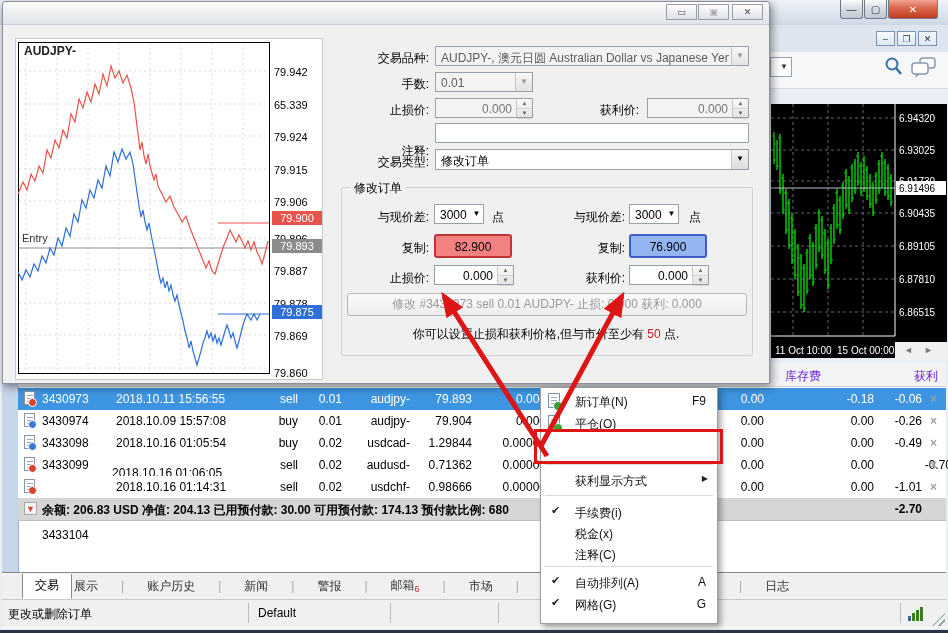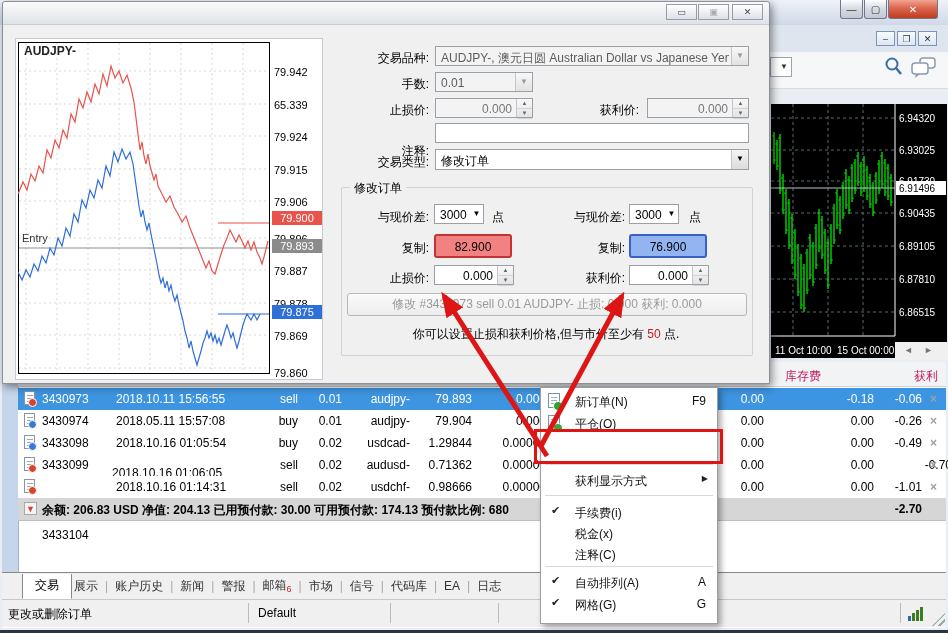--- a/index.html
+++ b/index.html
@@ -51,40 +51,40 @@
           color:#9a9a9a;text-align:center;line-height:20px;}
   
   #dlgchart{left:12px;top:36px;width:308px;height:342px;background:#fff;border:1px solid #c6cbd2;box-sizing:border-box;}
   .pbadge{position:absolute;left:256px;width:50px;height:14px;color:#fff;font-size:11px;line-height:14px;text-align:center;}
   .plabel{position:absolute;left:258px;font-size:11px;color:#000;}
   
   #terminal{left:2px;top:362px;width:944px;height:266px;background:#fff;z-index:10;}
   .t-strip{left:0;top:2px;width:16px;height:234px;background:#c6d6ea;border-right:1px solid #9fb4cc;}
   .t-strip .vt{position:absolute;left:1px;bottom:4px;width:14px;font-size:10px;color:#334;writing-mode:vertical-rl;}
   .t-head{left:16px;top:0;width:928px;height:24px;background:#f2f3f5;border-bottom:1px solid #cfd3d8;}
-  .hcell{position:absolute;top:6px;color:#be185d;}
+  .hcell{position:absolute;top:6px;color:#6d28d9;}
   .trow{left:16px;width:928px;height:22px;background:#fff;border-bottom:1px solid #e6e8eb;}
   .trow.sel{background:#3d94e0;color:#fff;border-bottom:none;}
   .cell{position:absolute;top:4px;white-space:nowrap;}
   .doc{position:absolute;left:6px;top:3px;width:11px;height:14px;background:#fff;border:1px solid #8696a8;
        box-sizing:border-box;}
   .doc::before{content:"";position:absolute;left:2px;top:3px;width:6px;height:1px;background:#9aa8b8;box-shadow:0 3px 0 #9aa8b8,0 6px 0 #9aa8b8;}
   .doc .dot{position:absolute;right:-3px;bottom:-3px;width:7px;height:7px;border-radius:50%;border:1px solid #fff;}
   .dot.sell{background:#d8432c;}
   .dot.buy{background:#3a78d8;}
   .xclose{position:absolute;top:4px;color:#9aa2ac;font-weight:bold;font-size:12px;}
   .balrow{left:16px;top:136px;width:928px;height:22px;background:#d6d6d6;border-bottom:1px solid #bfbfbf;font-weight:bold;}
   .balarrow{position:absolute;left:6px;top:4px;width:13px;height:13px;background:#f4f4f4;border:1px solid #a8a8a8;
             color:#d8432c;font-size:9px;line-height:12px;text-align:center;font-weight:bold;box-sizing:border-box;}
   
   
   #tabs{position:absolute;left:0;top:210px;width:944px;height:26px;background:#f0f0f0;border-top:1px solid #888;}
   .tab-active{position:absolute;left:20px;top:1px;height:24px;padding:0 12px;background:#fff;border:1px solid #888;
               border-top:none;border-bottom:1px solid #fff;line-height:22px;z-index:2;}
-  .tab-rest{position:absolute;left:72px;top:1px;height:24px;display:flex;align-items:center;gap:7px;color:#333;}
+  .tab-rest{position:absolute;left:72px;top:1px;height:24px;display:flex;align-items:center;gap:23px;color:#333;}
   .tab-rest .sep{color:#a8a8a8;}
   .mailnum{color:#d02020;font-size:9px;vertical-align:sub;}
   
   #statusbar{position:absolute;left:0;top:237px;width:944px;height:27px;background:#f0f0f0;border-top:1px solid #c8c8c8;}
   .st-sep{position:absolute;top:3px;width:1px;height:20px;background:#bcbcbc;}
   .grip{position:absolute;right:1px;bottom:1px;width:13px;height:13px;
         background:repeating-linear-gradient(135deg,transparent 0 3px,#9aa 3px 5px);
         clip-path:polygon(100% 0,100% 100%,0 100%);}
   
   #ctxmenu{left:540px;top:387px;width:178px;height:237px;background:#fff;border:1px solid #9a9da3;
@@ -316,21 +316,21 @@
       <span class="cell r" style="left:700px;width:46px;">0.00</span>
       <span class="cell r" style="left:800px;width:56px;">-0.18</span>
       <span class="cell r" style="left:854px;width:50px;">-0.06</span>
       <span class="xclose" style="left:912px;">×</span>
     </div>
     <div class="abs trow" style="top:48px;">
       <span class="doc">
           <span class="dot buy"></span>
         </span>
       <span class="cell" style="left:24px;">3430974</span>
-      <span class="cell" style="left:98px;">2018.05.11 15:57:08</span>
+      <span class="cell" style="left:98px;">2018.10.09 15:57:08</span>
       <span class="cell r" style="left:220px;width:60px;">buy</span>
       <span class="cell r" style="left:290px;width:34px;">0.01</span>
       <span class="cell r" style="left:334px;width:58px;">audjpy-</span>
       <span class="cell r" style="left:400px;width:54px;">79.904</span>
       <span class="cell r" style="left:470px;width:58px;">0.000</span>
       <span class="cell r" style="left:700px;width:46px;">0.00</span>
       <span class="cell r" style="left:800px;width:56px;">0.00</span>
       <span class="cell r" style="left:854px;width:50px;">-0.26</span>
       <span class="xclose" style="left:912px;">×</span>
     </div>

